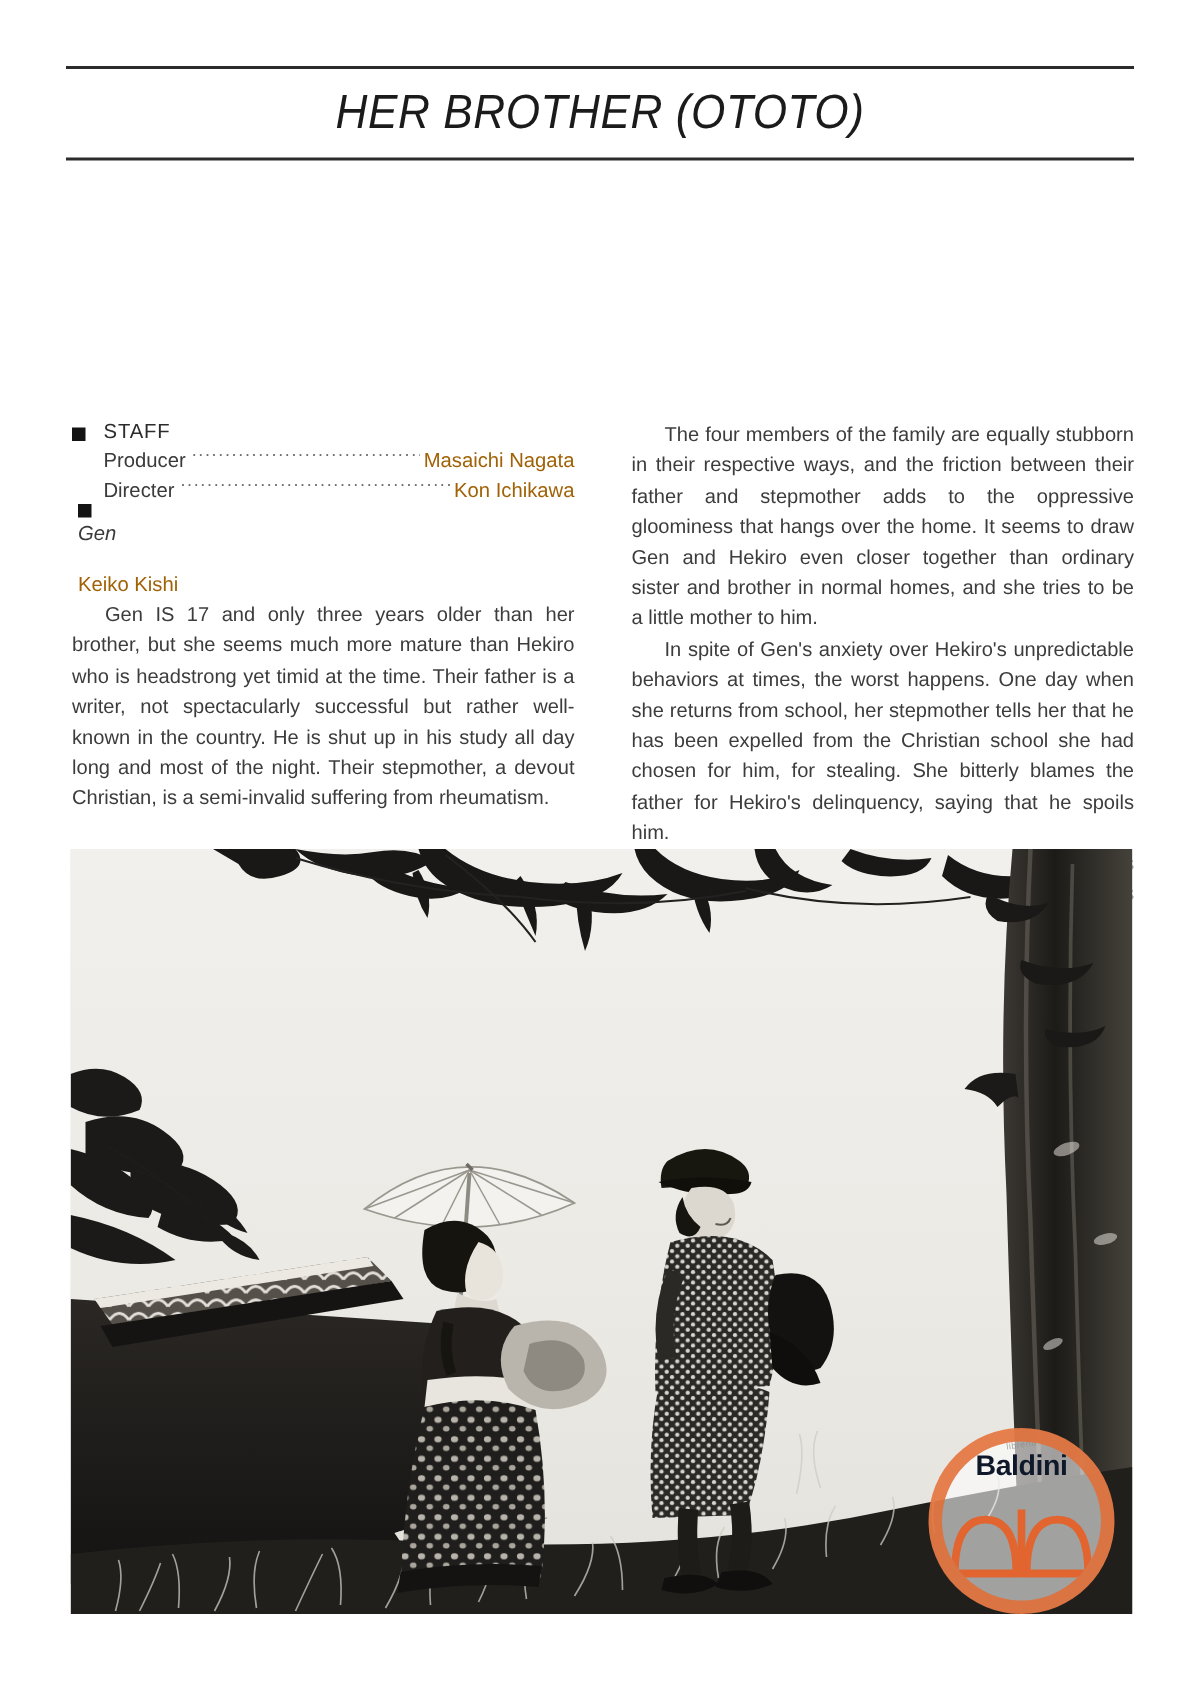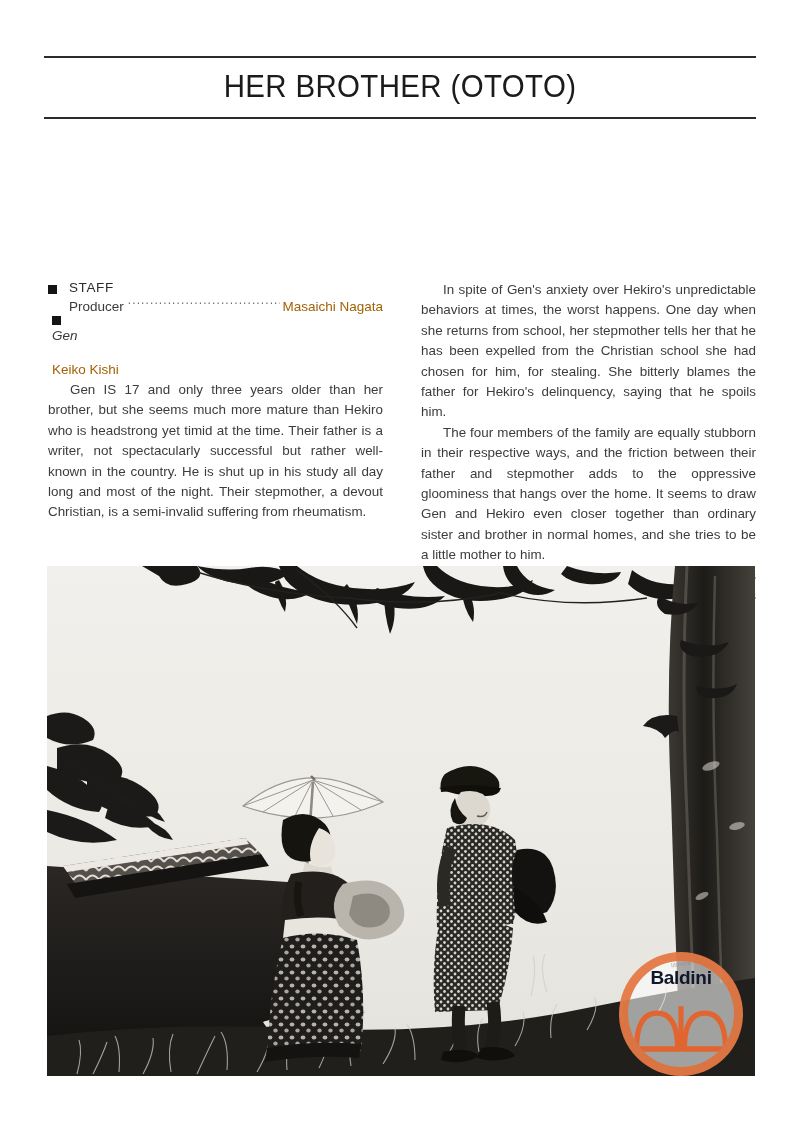--- a/index.html
+++ b/index.html
@@ -14,22 +14,23 @@
     position: relative;
     font-family: "Liberation Sans", sans-serif;
     color: #1a1a1a;
     overflow: hidden;
   }
 
   
   .title-block {
     position: absolute;
     left: 44px;
-    top: 56px;
+    top: 44px;
     width: 712px;
+    font-style: italic;
   }
   .rule {
     height: 2px;
     background: #2b2b2b;
     width: 100%;
   }
   .rule.top { margin-bottom: 0; }
   .rule.bottom { margin-top: 0; }
   .page-title {
     text-align: center;
@@ -209,35 +210,40 @@
       <span class="bullet"></span>
       <span class="section-label">STAFF</span>
     </div>
 
     <ul class="staff-list">
       <li class="staff-row">
         <span class="staff-role">Producer</span>
         <span class="leader"></span>
         <span class="staff-name">Masaichi Nagata</span>
       </li>
+      <li class="staff-row">
+        <span class="staff-role">Directer</span>
+        <span class="leader"></span>
+        <span class="staff-name">Kon Ichikawa</span>
+      </li>
       <li class="staff-row has-bullet">
         <span class="row-bullet"></span>
         <span class="staff-role italic">Gen</span>
         <span class="leader"></span>
         <span class="staff-name">Keiko Kishi</span>
       </li>
     </ul>
 
 
     <p class="body-text indent">Gen IS 17 and only three years older than her brother, but she seems much more mature than Hekiro who is headstrong yet timid at the time. Their father is a writer, not spectacularly successful but rather well-known in the country. He is shut up in his study all day long and most of the night. Their stepmother, a devout Christian, is a semi-invalid suffering from rheumatism.</p>
   </div>
 
   <div class="col">
+    <p class="body-text indent">The four members of the family are equally stubborn in their respective ways, and the friction between their father and stepmother adds to the oppressive gloominess that hangs over the home. It seems to draw Gen and Hekiro even closer together than ordinary sister and brother in normal homes, and she tries to be a little mother to him.</p>
     <p class="body-text indent">In spite of Gen's anxiety over Hekiro's unpredictable behaviors at times, the worst happens. One day when she returns from school, her stepmother tells her that he has been expelled from the Christian school she had chosen for him, for stealing. She bitterly blames the father for Hekiro's delinquency, saying that he spoils him.</p>
-    <p class="body-text indent">The four members of the family are equally stubborn in their respective ways, and the friction between their father and stepmother adds to the oppressive gloominess that hangs over the home. It seems to draw Gen and Hekiro even closer together than ordinary sister and brother in normal homes, and she tries to be a little mother to him.</p>
     <p class="body-text indent">Hekiro enrolls in a new school, but he becomes more and more wayward in his conduct. He even takes Gen</p>
   </div>
 </div>
 
 <div class="photo">
   <svg viewBox="0 0 708 510" preserveAspectRatio="none">
     <defs>
       <linearGradient id="skyGrad" x1="0" y1="0" x2="0" y2="1">
         <stop offset="0%" stop-color="#f2f0ec"></stop>
         <stop offset="55%" stop-color="#eceae5"></stop>

